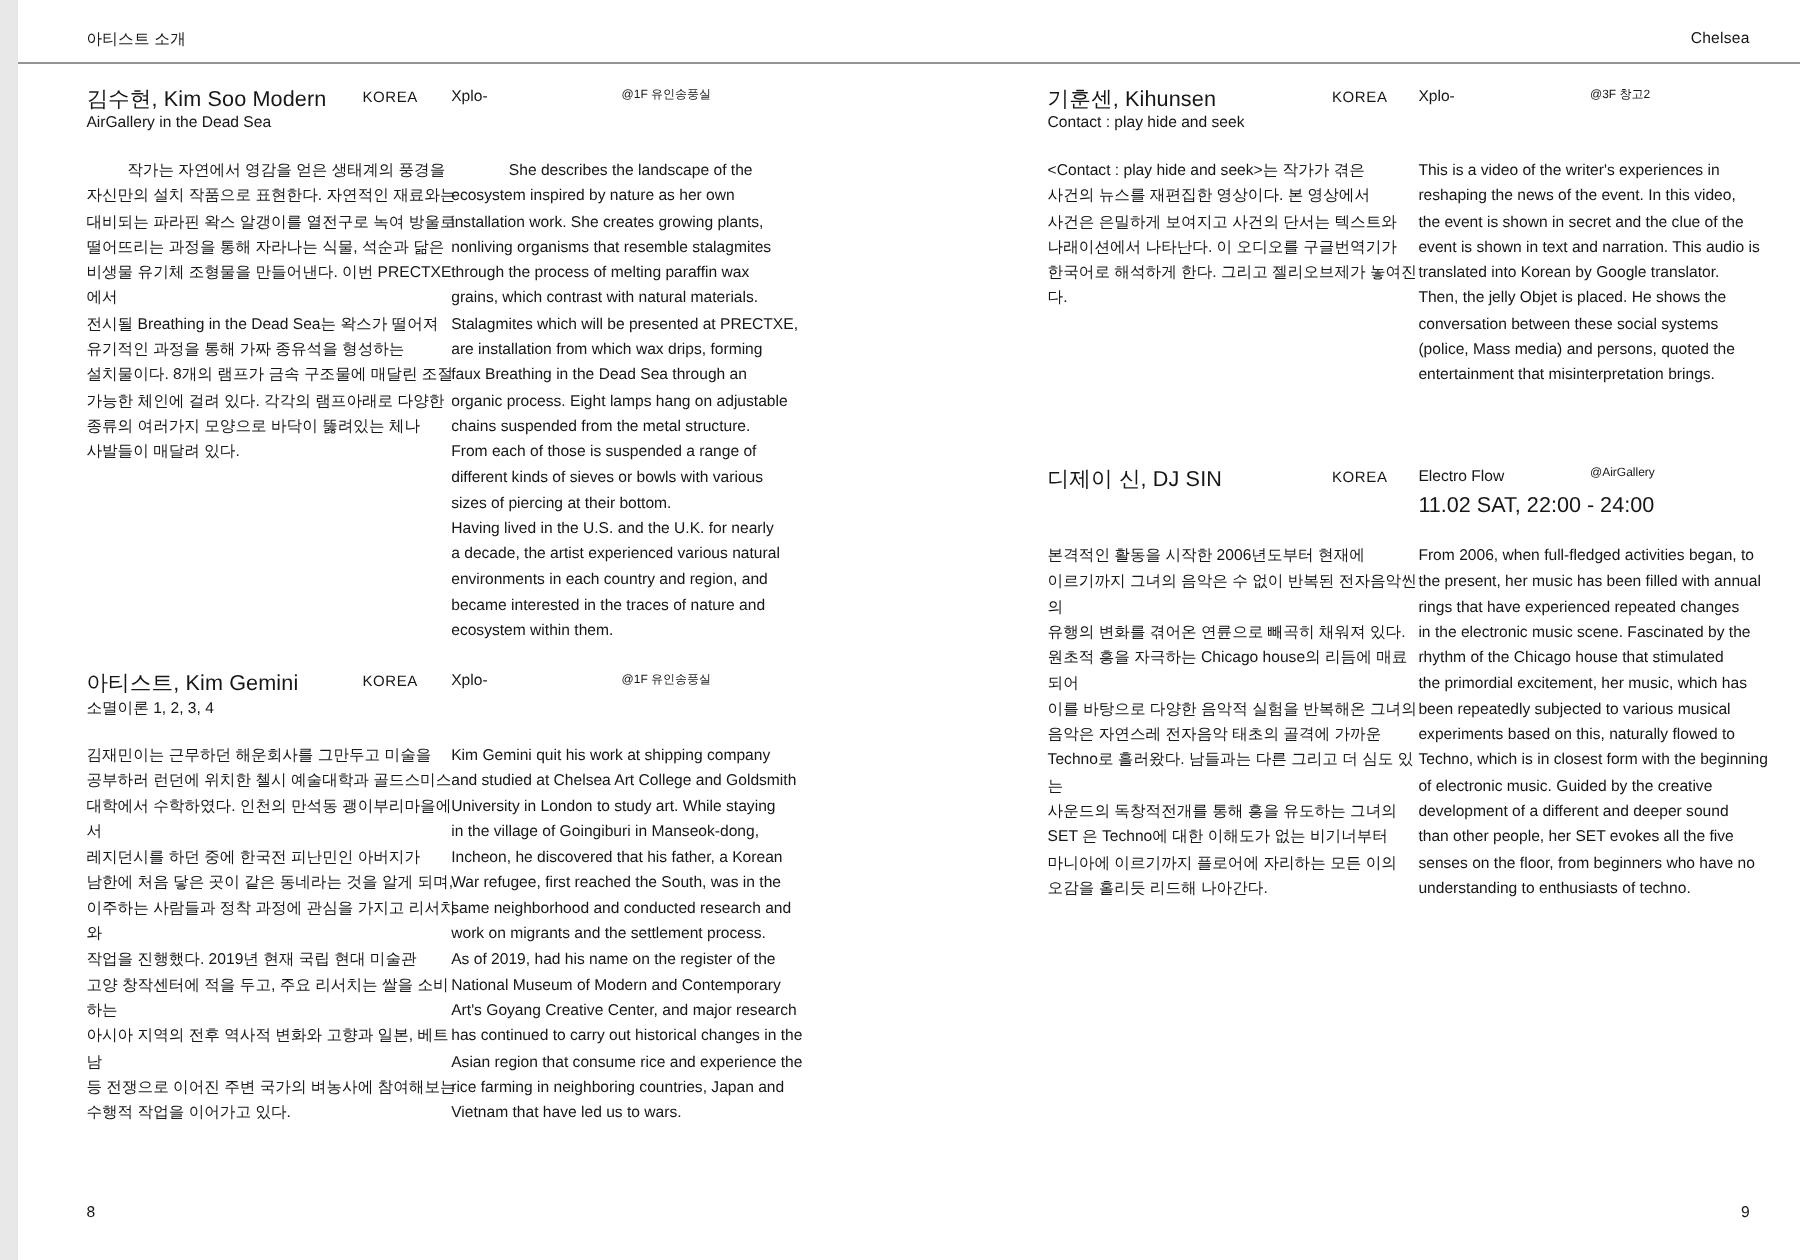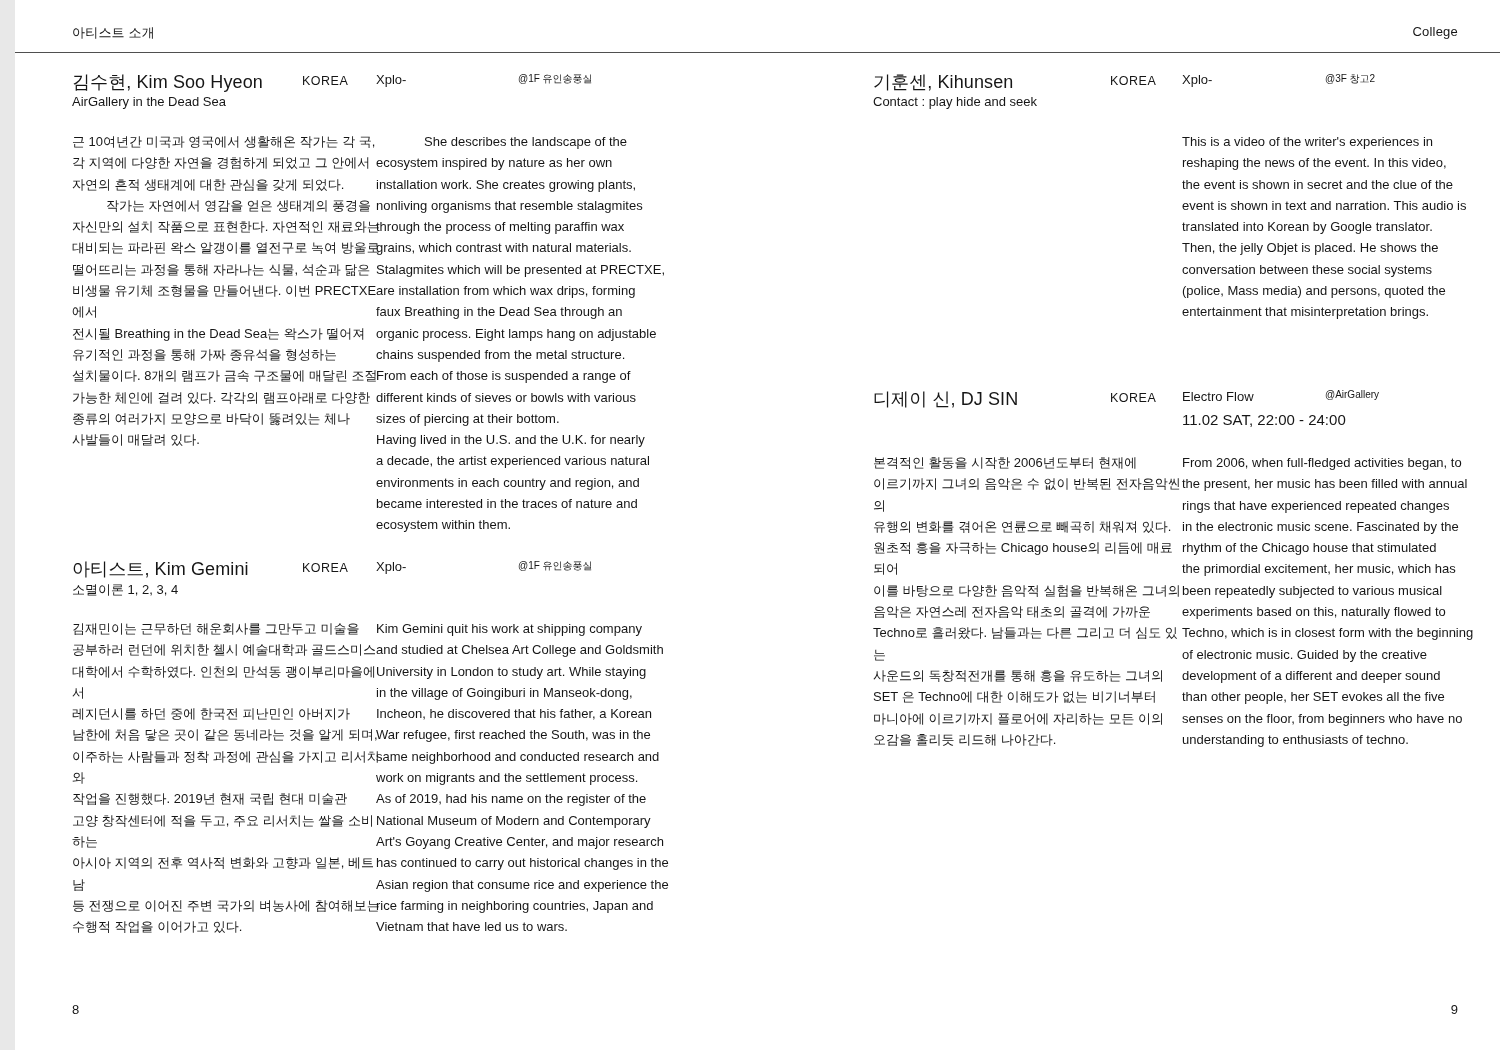--- a/index.html
+++ b/index.html
@@ -13,21 +13,21 @@
     margin-left:15px;
     -webkit-font-smoothing:antialiased;
   }
   .masthead-left{position:absolute;left:57px;top:24px;font-size:13px;letter-spacing:.2px;}
   .masthead-right{position:absolute;right:57px;top:24px;font-size:13px;letter-spacing:.2px;}
   .rule{position:absolute;left:0;right:0;top:52px;border-top:1px solid #4f4f4f;height:0;}
   .artist{position:absolute;}
   .artist .name{position:absolute;left:0;top:0;margin:0;font-size:18px;font-weight:500;letter-spacing:.1px;white-space:nowrap;}
   .artist .country{position:absolute;top:4px;font-size:12.5px;letter-spacing:.5px;white-space:nowrap;padding-left:40px;}
   .artist .program{position:absolute;top:2px;font-size:13px;white-space:nowrap;}
-  .artist .time{position:absolute;top:24px;font-size:15px;white-space:nowrap;}
+  .artist .time{position:absolute;top:24px;font-size:18px;white-space:nowrap;}
   .artist .location{position:absolute;top:2px;font-size:10px;white-space:nowrap;}
   .artist .subtitle{position:absolute;left:0;top:24px;font-size:13px;white-space:nowrap;}
   .artist .bio{position:absolute;top:61px;font-size:13px;line-height:21.3px;}
   .artist .bio .para{margin:0;white-space:pre-line;}
   .bio.ko{left:0;width:312px;}
   .bio .para.indent-ko{text-indent:34px;}
   .bio .para.indent-en{text-indent:48px;}
   
   .pl .country{left:190px;}
   .pl .program{left:304px;}
@@ -43,33 +43,30 @@
   .pagenum{position:absolute;bottom:33px;font-size:13px;}
   .pagenum.left{left:57px;}
   .pagenum.right{right:57px;}
 </style>
 </head>
 <body>
 
 <div class="spread">
 
   <div class="masthead-left">아티스트 소개</div>
-  <div class="masthead-right">College</div>
+  <div class="masthead-right">Chelsea</div>
   <div class="rule"></div>
 
   <section class="artist pl" style="left:57px;top:70px;">
-    <h2 class="name">김수현, Kim Soo Hyeon</h2>
+    <h2 class="name">김수현, Kim Soo Modern</h2>
     <div class="country">KOREA</div>
     <div class="program">Xplo-</div>
     <div class="location">@1F 유인송풍실</div>
     <div class="subtitle">AirGallery in the Dead Sea</div>
     <div class="bio ko">
-      <p class="para">근 10여년간 미국과 영국에서 생활해온 작가는 각 국,
-각 지역에 다양한 자연을 경험하게 되었고 그 안에서
-자연의 흔적 생태계에 대한 관심을 갖게 되었다.</p>
       <p class="para indent-ko">작가는 자연에서 영감을 얻은 생태계의 풍경을
 자신만의 설치 작품으로 표현한다. 자연적인 재료와는
 대비되는 파라핀 왁스 알갱이를 열전구로 녹여 방울로
 떨어뜨리는 과정을 통해 자라나는 식물, 석순과 닮은
 비생물 유기체 조형물을 만들어낸다. 이번 PRECTXE에서
 전시될 Breathing in the Dead Sea는 왁스가 떨어져
 유기적인 과정을 통해 가짜 종유석을 형성하는
 설치물이다. 8개의 램프가 금속 구조물에 매달린 조절
 가능한 체인에 걸려 있다. 각각의 램프아래로 다양한
 종류의 여러가지 모양으로 바닥이 뚫려있는 체나
@@ -136,20 +133,25 @@
     </div>
   </section>
 
   <section class="artist pr" style="left:858px;top:70px;">
     <h2 class="name">기훈센, Kihunsen</h2>
     <div class="country">KOREA</div>
     <div class="program">Xplo-</div>
     <div class="location">@3F 창고2</div>
     <div class="subtitle">Contact : play hide and seek</div>
     <div class="bio ko">
+      <p class="para">&lt;Contact : play hide and seek&gt;는 작가가 겪은
+사건의 뉴스를 재편집한 영상이다. 본 영상에서
+사건은 은밀하게 보여지고 사건의 단서는 텍스트와
+나래이션에서 나타난다. 이 오디오를 구글번역기가
+한국어로 해석하게 한다. 그리고 젤리오브제가 놓여진다.</p>
     </div>
     <div class="bio en">
       <p class="para">This is a video of the writer's experiences in
 reshaping the news of the event. In this video,
 the event is shown in secret and the clue of the
 event is shown in text and narration. This audio is
 translated into Korean by Google translator.
 Then, the jelly Objet is placed.  He shows the
 conversation between these social systems
 (police, Mass media) and persons, quoted the

